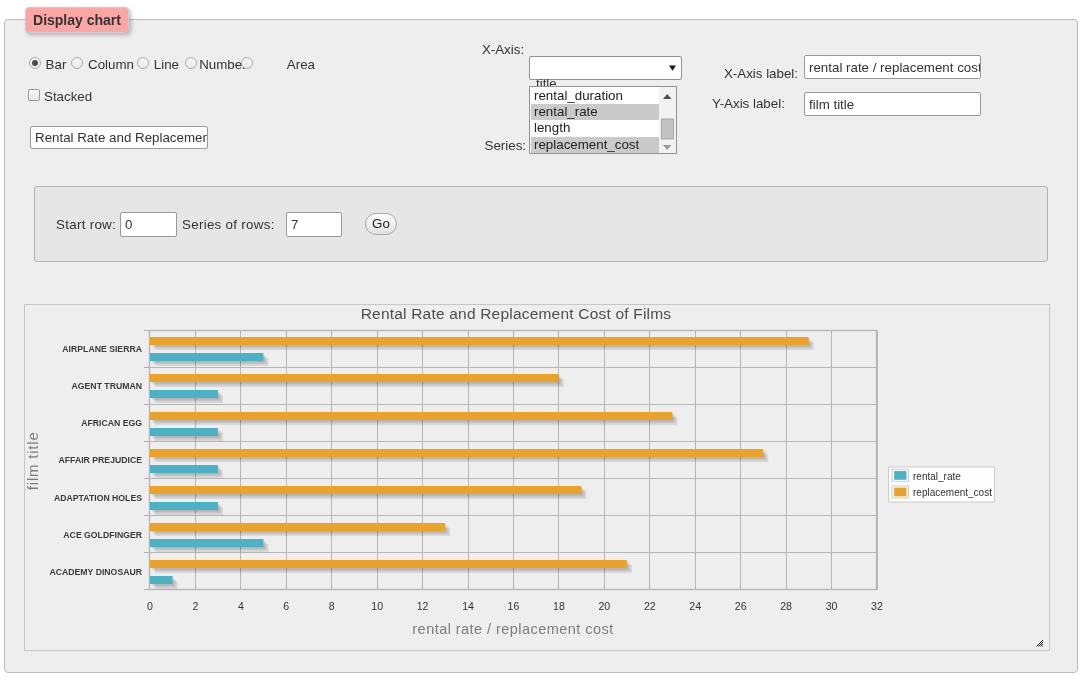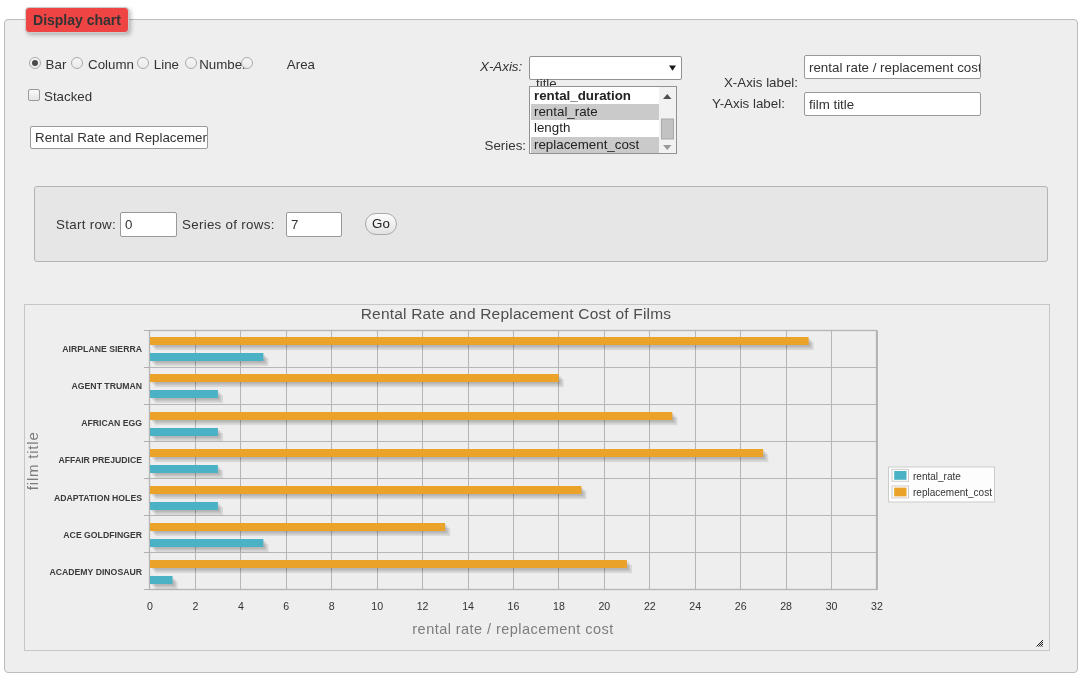--- a/index.html
+++ b/index.html
@@ -4,61 +4,61 @@
 * { box-sizing: border-box; margin:0; padding:0; }
 html,body { width:1081px; height:681px; background:#ffffff; font-family:"Liberation Sans",sans-serif; font-size:13.33px; color:#333; }
 .abs { position:absolute; }
 .lbl { position:absolute; white-space:nowrap; }
 input[type=text] { position:absolute; border:1px solid #999; background:#fff; font-family:"Liberation Sans",sans-serif; font-size:13.33px; color:#333; padding:0 0 0 4px; border-radius:2px; }
 </style></head>
 <body>
 
 <div class="abs" style="left:4px;top:19px;width:1074px;height:654px;background:#eeeeee;border:1px solid #bcbcbc;border-radius:4px;"></div>
 
-<div class="abs" style="left:25px;top:7px;width:104px;height:26px;background:#ef4444;border:1px solid #ccc;border-radius:4px;box-shadow:2px 2px 4px rgba(0,0,0,0.25);font-weight:bold;font-size:14px;color:#333;line-height:24px;text-align:center;">Display chart</div>
+<div class="abs" style="left:25px;top:7px;width:104px;height:26px;background:#fca5a5;border:1px solid #ccc;border-radius:4px;box-shadow:2px 2px 4px rgba(0,0,0,0.25);font-weight:bold;font-size:14px;color:#333;line-height:24px;text-align:center;">Display chart</div>
 
 <div class="abs" style="left:28.8px;top:56.5px;width:12px;height:12px;border:1px solid #ababab;border-radius:50%;background:linear-gradient(#f6f6f6,#eaeaea);"></div>
 <div class="abs" style="left:31.8px;top:59.5px;width:6px;height:6px;border-radius:50%;background:#4a4a4a;"></div>
 <div class="lbl" style="left:45.6px;top:56.5px;text-align:center;">Bar</div>
 <div class="abs" style="left:70.7px;top:56.5px;width:12px;height:12px;border:1px solid #ababab;border-radius:50%;background:linear-gradient(#f6f6f6,#eaeaea);"></div>
 <div class="lbl" style="left:88px;top:56.5px;">Column</div>
 <div class="abs" style="left:136.5px;top:56.5px;width:12px;height:12px;border:1px solid #ababab;border-radius:50%;background:linear-gradient(#f6f6f6,#eaeaea);"></div>
 <div class="lbl" style="left:153.8px;top:56.5px;">Line</div>
 <div class="abs" style="left:184.9px;top:56.5px;width:12px;height:12px;border:1px solid #ababab;border-radius:50%;background:linear-gradient(#f6f6f6,#eaeaea);"></div>
 <div class="lbl" style="left:199.2px;top:56.5px;">Number</div>
 <div class="abs" style="left:240.7px;top:56.5px;width:12px;height:12px;border:1px solid #ababab;border-radius:50%;background:linear-gradient(#f6f6f6,#eaeaea);"></div>
 <div class="lbl" style="left:255.8px;top:56.5px;margin-left:31px;">Area</div>
 
 <div class="abs" style="left:28px;top:89px;width:12px;height:12px;border:1px solid #9a9a9a;border-radius:2px;background:linear-gradient(#f8f8f8,#e6e6e6);"></div>
 <div class="lbl" style="left:44px;top:88.5px;">Stacked</div>
 
 <input type="text" style="left: 30px; top: 126px; width: 178px; height: 23px;" value="Rental Rate and Replacement Cost of Films">
 
-<div class="lbl" style="left:480px;top:59px;width:46px;text-align:left;font-style:italic;">X-Axis:</div>
+<div class="lbl" style="left:480px;top:42px;width:46px;text-align:center;">X-Axis:</div>
 <div class="abs" style="left:529px;top:56px;width:153px;height:24px;background:#fff;border:1px solid #919191;border-radius:2px;"></div>
 <div class="lbl" style="left:536px;top:76px;">title</div>
 <svg class="abs" style="left:669px;top:65px;" width="7" height="6" viewBox="0 0 7 6">
     <polygon points="0,0.5 7,0.5 3.5,5.8" fill="#1a1a1a"></polygon>
   </svg>
 
 <div class="abs" style="left:529px;top:86px;width:148px;height:68px;background:#fff;border:1px solid #919191;">
-  <div style="position:absolute;left:1px;right:17px;top:1px;height:29px;padding-left:3px;line-height:16px;color:#222;font-weight:bold;">rental_duration</div>
+  <div style="position:absolute;left:1px;right:17px;top:1px;height:29px;padding-left:3px;line-height:16px;color:#222;">rental_duration</div>
   <div style="position:absolute;left:1px;right:17px;top:17.2px;height:16.2px;padding-left:3px;line-height:16px;color:#222;background:#cacaca;">rental_rate</div>
   <div style="position:absolute;left:1px;right:17px;top:33.4px;height:16.2px;padding-left:3px;line-height:16px;color:#222;">length</div>
   <div style="position:absolute;left:1px;right:17px;top:49.6px;height:16.2px;padding-left:3px;line-height:16px;color:#222;background:#cacaca;">replacement_cost</div>
   <svg width="17" height="66" viewBox="0 0 17 66" style="position:absolute;right:0;top:0;">
 <rect x="0" y="0" width="17" height="66" fill="#f2f2f2"></rect>
 <polygon points="4,12 12.5,12 8.25,7" fill="#505050"></polygon>
 <rect x="2.5" y="32" width="12" height="20" fill="#c2c2c2" stroke="#a8a8a8" stroke-width="1"></rect>
 <polygon points="4,58 12.5,58 8.25,63" fill="#9a9a9a"></polygon>
 </svg>
 </div>
 <div class="lbl" style="left:480px;top:137.5px;width:46px;text-align:right;">Series:</div>
 
-<div class="lbl" style="left:712px;top:75px;width:86px;text-align:right;">X-Axis label:</div>
+<div class="lbl" style="left:712px;top:66px;width:86px;text-align:right;">X-Axis label:</div>
 <input type="text" style="left: 804px; top: 55px; width: 177px; height: 24px;" value="rental rate / replacement cost">
 <div class="lbl" style="left:712px;top:96px;width:86px;">Y-Axis label:</div>
 <input type="text" style="left: 804px; top: 92px; width: 177px; height: 24px;" value="film title">
 
 <div class="abs" style="left:34px;top:186px;width:1014px;height:76px;background:#e6e6e6;border:1px solid #b3b3b3;border-radius:3px;"></div>
 <div class="lbl" style="left:56px;top:216.5px;letter-spacing:0.3px;">Start row:</div>
 <input type="text" style="left: 120px; top: 212px; width: 57px; height: 25px;" value="0">
 <div class="lbl" style="left:182px;top:216.5px;letter-spacing:0.3px;">Series of rows:</div>
 <input type="text" style="left: 286px; top: 212px; width: 56px; height: 25px;" value="7">
 <div class="abs" style="left:365px;top:213px;width:32px;height:22px;border:1px solid #a9a9a9;border-radius:11px;background:linear-gradient(#fdfdfd,#e2e2e2);text-align:center;line-height:20px;color:#222;">Go</div>

